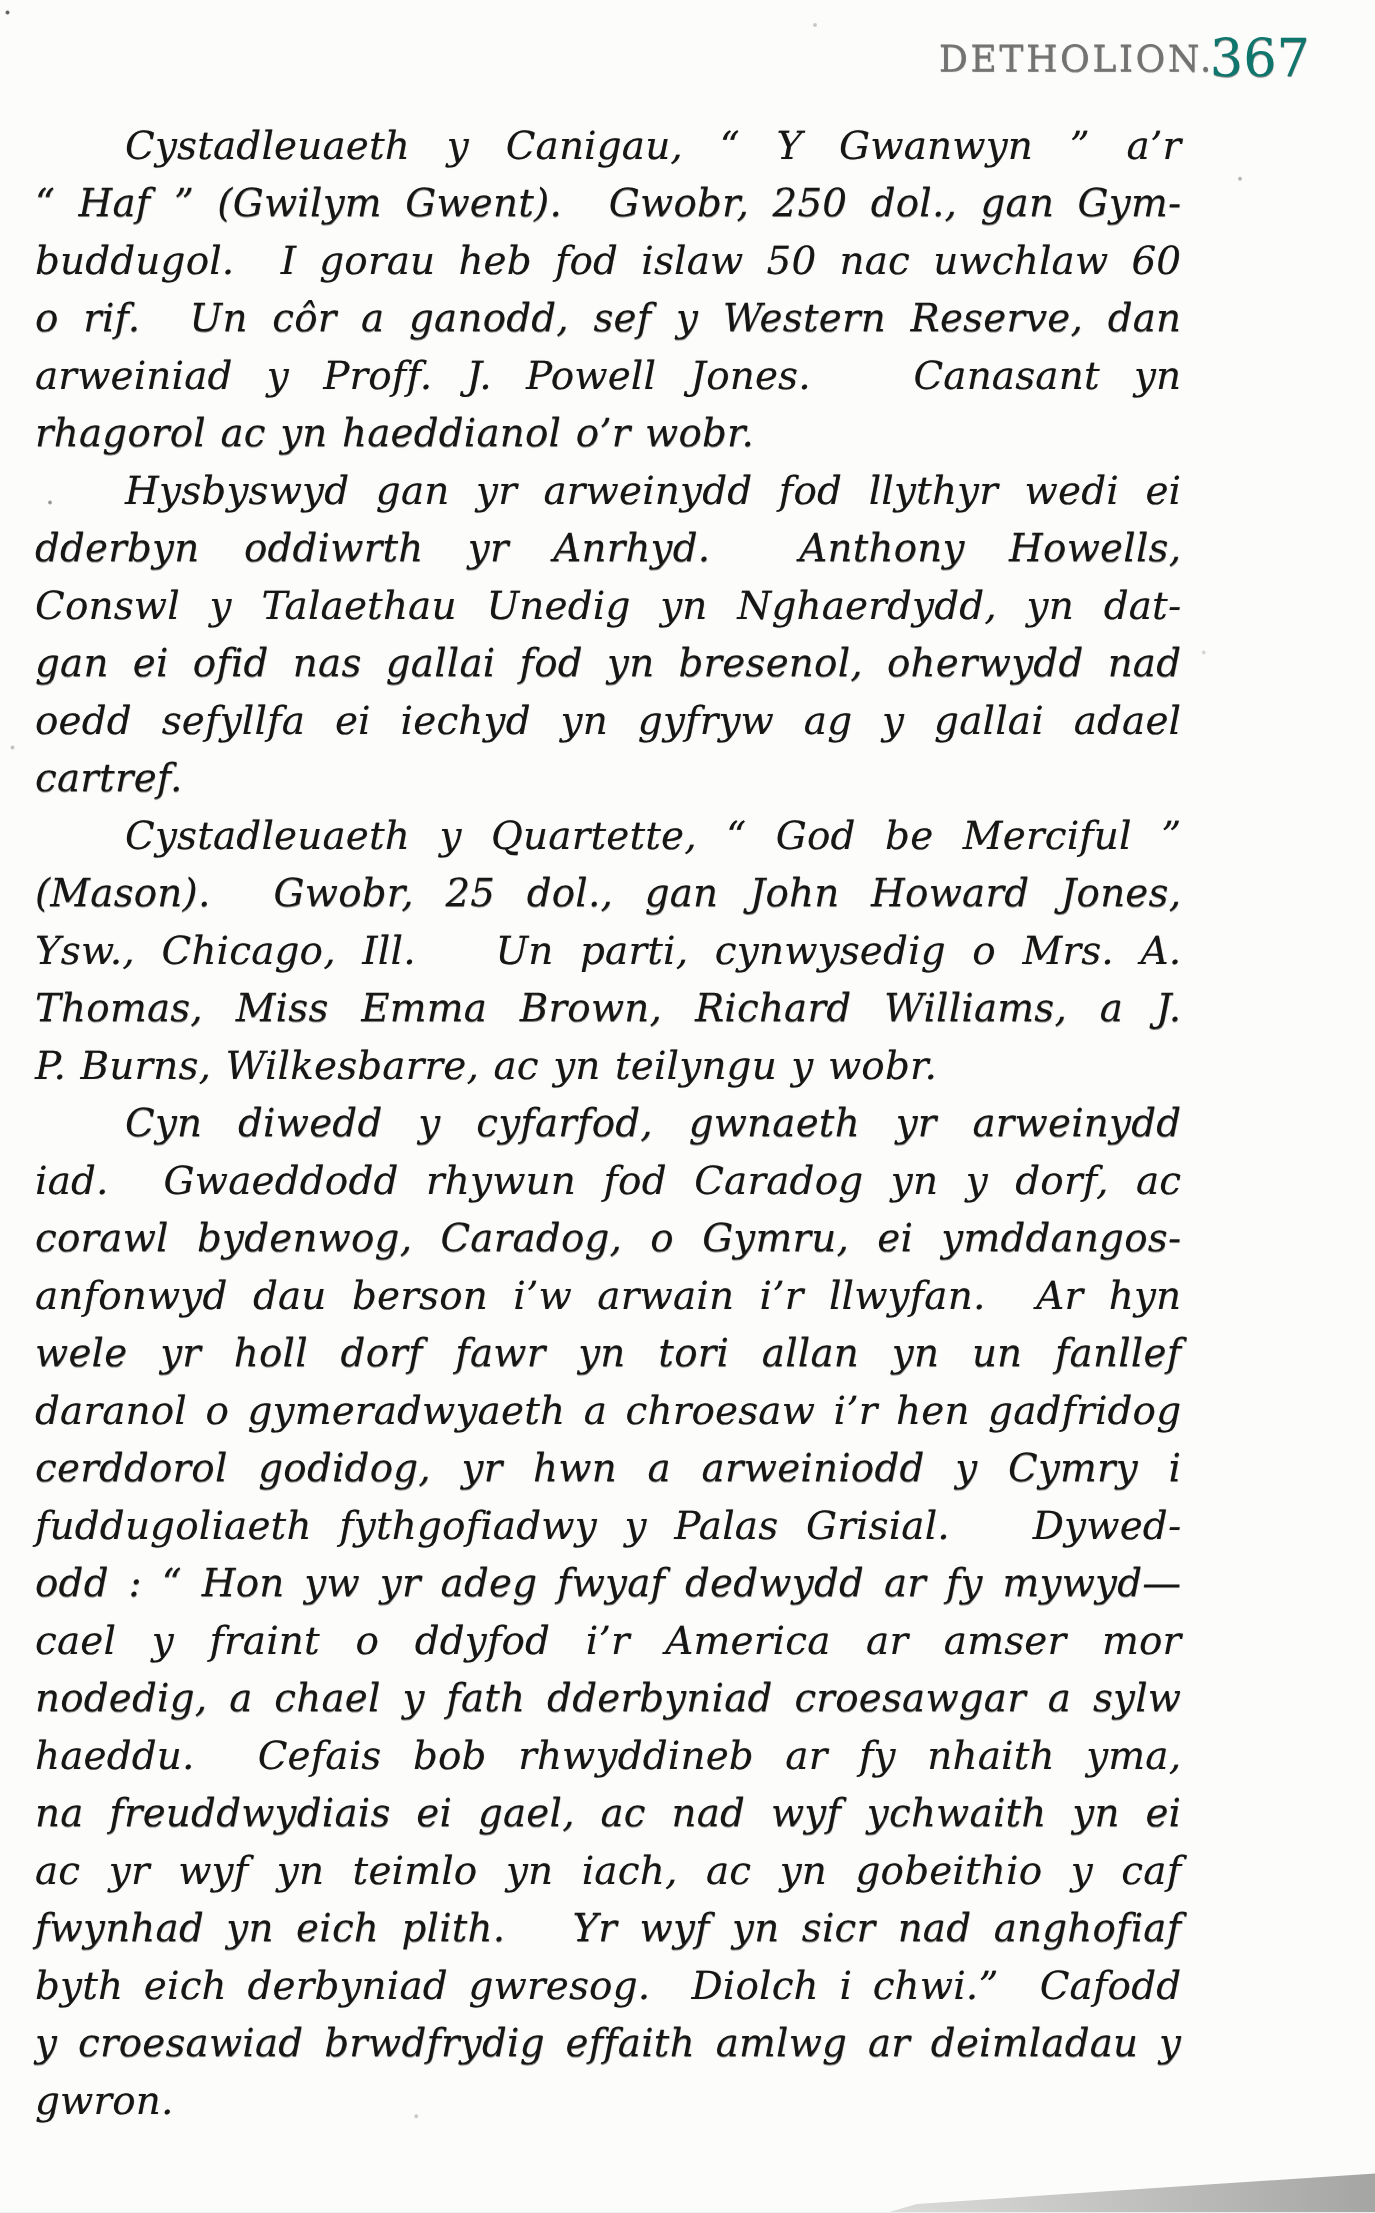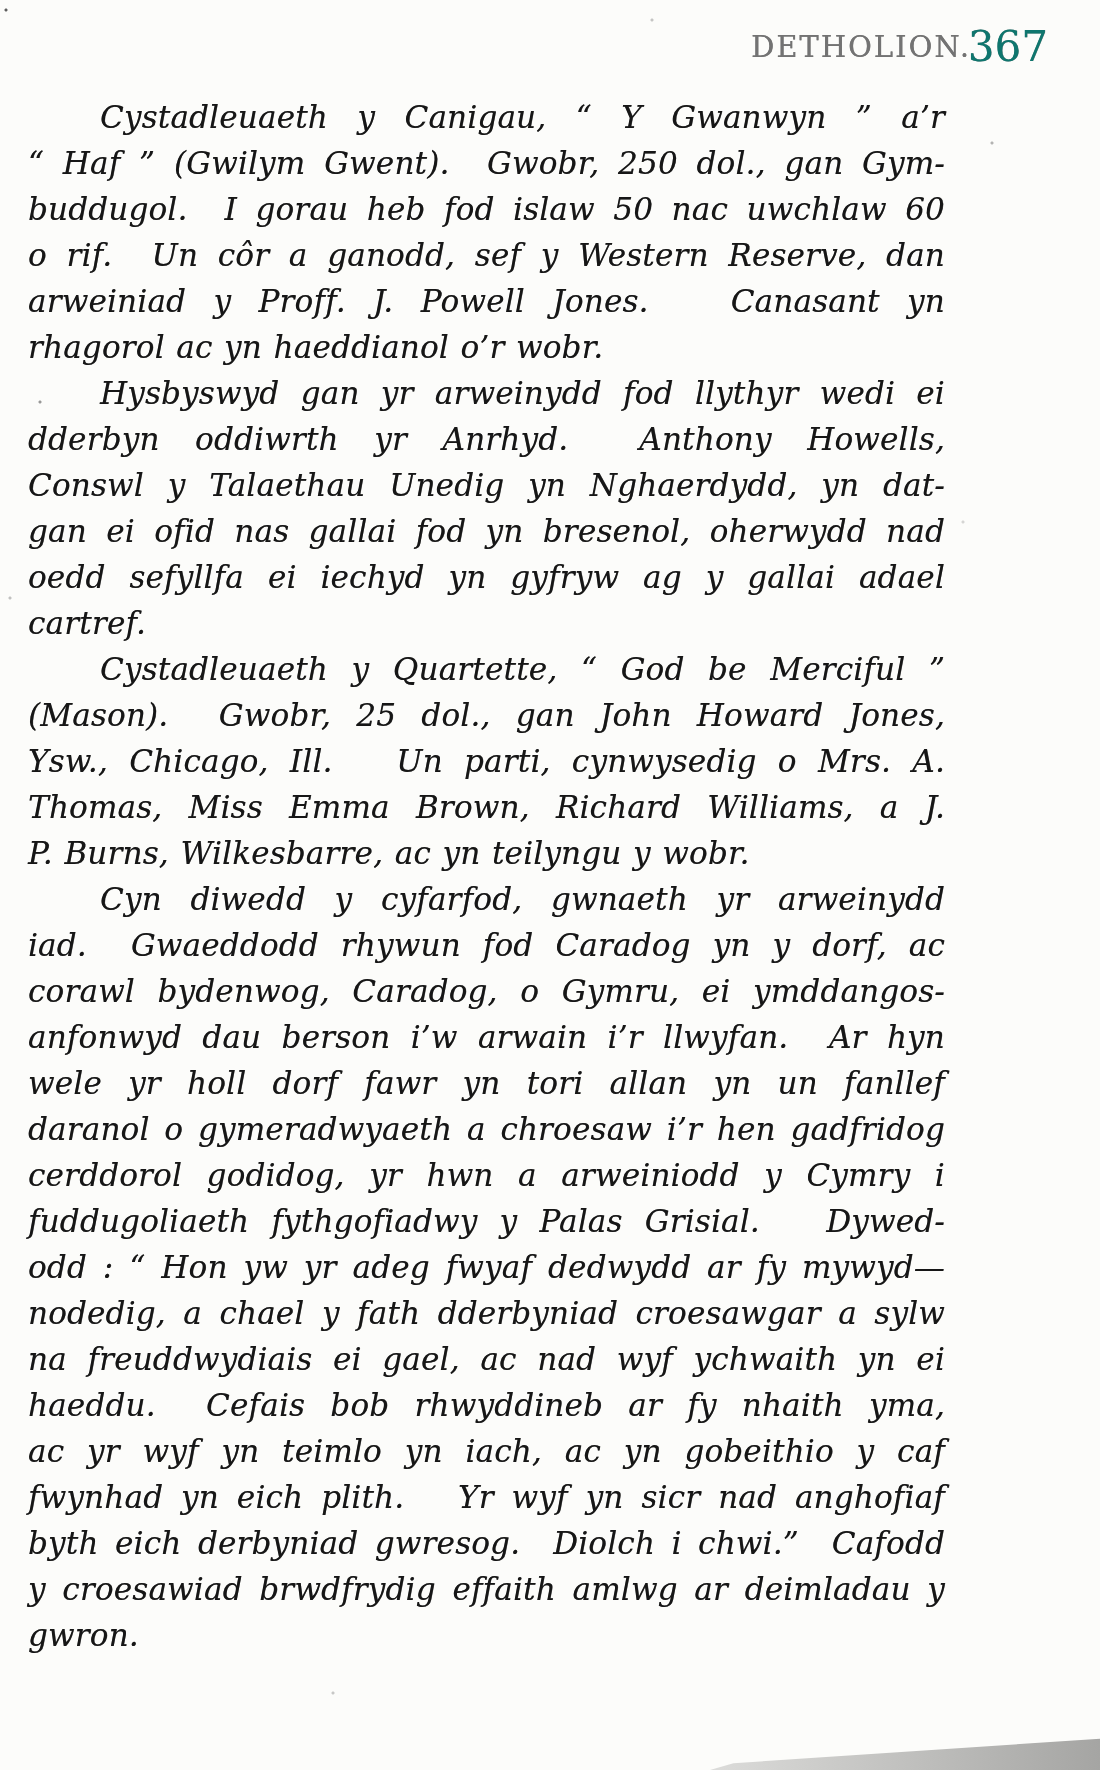--- a/index.html
+++ b/index.html
@@ -103,23 +103,24 @@
       <div class="para">
         <div class="line first">Cyn diwedd y cyfarfod, gwnaeth yr arweinydd</div>
         <div class="line">iad.  Gwaeddodd rhywun fod Caradog yn y dorf, ac</div>
         <div class="line">corawl bydenwog, Caradog, o Gymru, ei ymddangos-</div>
         <div class="line">anfonwyd dau berson i’w arwain i’r llwyfan.  Ar hyn</div>
         <div class="line">wele yr holl dorf fawr yn tori allan yn un fanllef</div>
         <div class="line">daranol o gymeradwyaeth a chroesaw i’r hen gadfridog</div>
         <div class="line">cerddorol godidog, yr hwn a arweiniodd y Cymry i</div>
         <div class="line">fuddugoliaeth fythgofiadwy y Palas Grisial.   Dywed-</div>
         <div class="line">odd : “ Hon yw yr adeg fwyaf dedwydd ar fy mywyd—</div>
+        <div class="line">cael y fraint o ddyfod i’r America ar amser mor</div>
         <div class="line">nodedig, a chael y fath dderbyniad croesawgar a sylw</div>
+        <div class="line">haeddu.  Cefais bob rhwyddineb ar fy nhaith yma,</div>
         <div class="line">na freuddwydiais ei gael, ac nad wyf ychwaith yn ei</div>
-        <div class="line">haeddu.  Cefais bob rhwyddineb ar fy nhaith yma,</div>
         <div class="line">ac yr wyf yn teimlo yn iach, ac yn gobeithio y caf</div>
         <div class="line">fwynhad yn eich plith.   Yr wyf yn sicr nad anghofiaf</div>
         <div class="line">byth eich derbyniad gwresog.  Diolch i chwi.”  Cafodd</div>
         <div class="line">y croesawiad brwdfrydig effaith amlwg ar deimladau y</div>
         <div class="line para-last">gwron.</div>
       </div>
     </div>
 
   <div class="scan-artifact"></div>
 </div>

